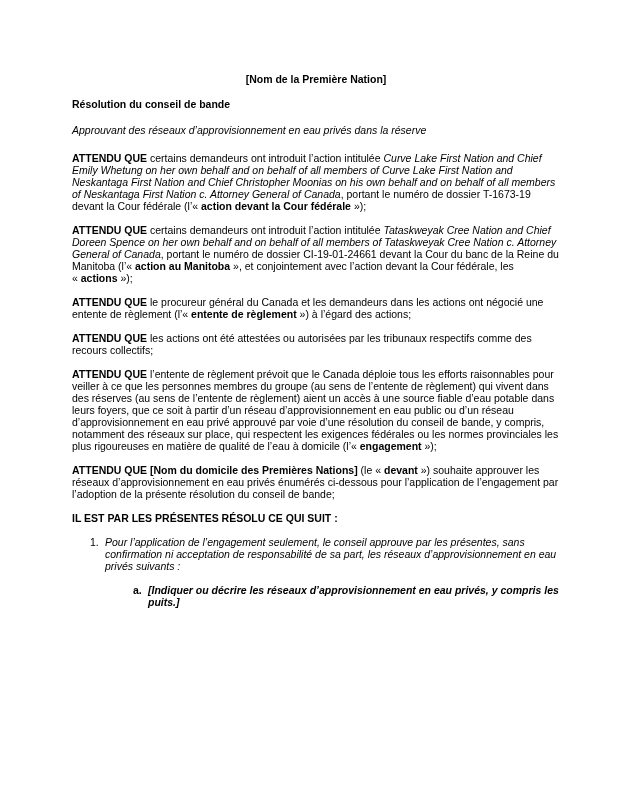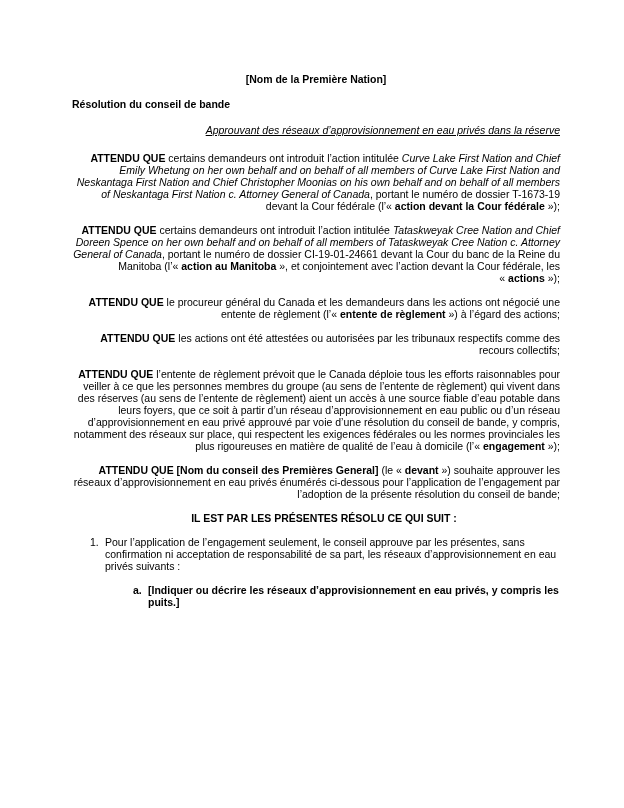--- a/index.html
+++ b/index.html
@@ -27,70 +27,69 @@
   .title {
     text-align: center;
     font-weight: bold;
     margin: 0 0 13px 0;
   }
   .subtitle {
     font-weight: bold;
     margin: 0 0 14px 0;
   }
   .subject {
-    text-align: right;
+    text-align: left;
     font-style: italic;
     margin: 0 0 16px 0;
-    text-decoration: underline;
   }
   .para {
     margin: 4px 0 12px 0;
-    text-align: right;
+    text-align: left;
   }
   .b { font-weight: bold; }
   .i { font-style: italic; }
   .resolved-heading {
     font-weight: bold;
-    margin: 0 0 12px 16px;
-    text-align: center;
+    margin: 0 0 12px 0;
   }
   .li {
     display: flex;
     margin: 0 0 12px 0;
   }
   .li .marker {
     flex: none;
   }
   .li.lvl1 .marker {
     margin-left: 18px;
     width: 15px;
   }
   .li.lvl2 .marker {
     margin-left: 61px;
     width: 15px;
   }
   .li-text {
     flex: 1;
+    font-style: italic;
   }
 </style>
 </head>
 <body>
 
 <div class="page">
   <p class="title">[Nom de la Première Nation]</p>
   <p class="subtitle">Résolution du conseil de bande</p>
   <p class="subject">Approuvant des réseaux d’approvisionnement en eau privés dans la réserve</p>
 
   <div>
       <p class="para"><span class="b">ATTENDU QUE</span><span> certains demandeurs ont introduit l’action intitulée </span><span class="i">Curve Lake First Nation and Chief Emily Whetung on her own behalf and on behalf of all members of Curve Lake First Nation and Neskantaga First Nation and Chief Christopher Moonias on his own behalf and on behalf of all members of Neskantaga First Nation c. Attorney General of Canada</span><span>, portant le numéro de dossier T-1673-19 devant la Cour fédérale (l’«&nbsp;</span><span class="b">action devant la Cour fédérale</span><span>&nbsp;»);</span></p>
       <p class="para"><span class="b">ATTENDU QUE</span><span> certains demandeurs ont introduit l’action intitulée </span><span class="i">Tataskweyak Cree Nation and Chief Doreen Spence on her own behalf and on behalf of all members of Tataskweyak Cree Nation c. Attorney General of Canada</span><span>, portant le numéro de dossier CI-19-01-24661 devant la Cour du banc de la Reine du Manitoba (l’«&nbsp;</span><span class="b">action au Manitoba</span><span>&nbsp;», et conjointement avec l’action devant la Cour fédérale, les «&nbsp;</span><span class="b">actions</span><span>&nbsp;»);</span></p>
       <p class="para"><span class="b">ATTENDU QUE</span><span> le procureur général du Canada et les demandeurs dans les actions ont négocié une entente de règlement (l’«&nbsp;</span><span class="b">entente de règlement</span><span>&nbsp;») à l’égard des actions;</span></p>
       <p class="para"><span class="b">ATTENDU QUE</span><span> les actions ont été attestées ou autorisées par les tribunaux respectifs comme des recours collectifs;</span></p>
       <p class="para"><span class="b">ATTENDU QUE</span><span> l’entente de règlement prévoit que le Canada déploie tous les efforts raisonnables pour veiller à ce que les personnes membres du groupe (au sens de l’entente de règlement) qui vivent dans des réserves (au sens de l’entente de règlement) aient un accès à une source fiable d’eau potable dans leurs foyers, que ce soit à partir d’un réseau d’approvisionnement en eau public ou d’un réseau d’approvisionnement en eau privé approuvé par voie d’une résolution du conseil de bande, y compris, notamment des réseaux sur place, qui respectent les exigences fédérales ou les normes provinciales les plus rigoureuses en matière de qualité de l’eau à domicile (l’«&nbsp;</span><span class="b">engagement</span><span>&nbsp;»);</span></p>
-      <p class="para"><span class="b">ATTENDU QUE [Nom du conseil des Premières General]</span><span> (le «&nbsp;</span><span class="b">devant</span><span>&nbsp;») souhaite approuver les réseaux d’approvisionnement en eau privés énumérés ci-dessous pour l’application de l’engagement par l’adoption de la présente résolution du conseil de bande;</span></p>
+      <p class="para"><span class="b">ATTENDU QUE [Nom du domicile des Premières Nations]</span><span> (le «&nbsp;</span><span class="b">devant</span><span>&nbsp;») souhaite approuver les réseaux d’approvisionnement en eau privés énumérés ci-dessous pour l’application de l’engagement par l’adoption de la présente résolution du conseil de bande;</span></p>
     </div>
 
   <p class="resolved-heading">IL EST PAR LES PRÉSENTES RÉSOLU CE QUI SUIT :</p>
 
   <div>
       <div class="li lvl1">
         <span class="marker">1.</span>
         <div class="li-text"><span>Pour l’application de l’engagement seulement, le conseil approuve par les présentes, sans confirmation ni acceptation de responsabilité de sa part, les réseaux d’approvisionnement en eau privés suivants :</span></div>
       </div>
       <div class="li lvl2">

